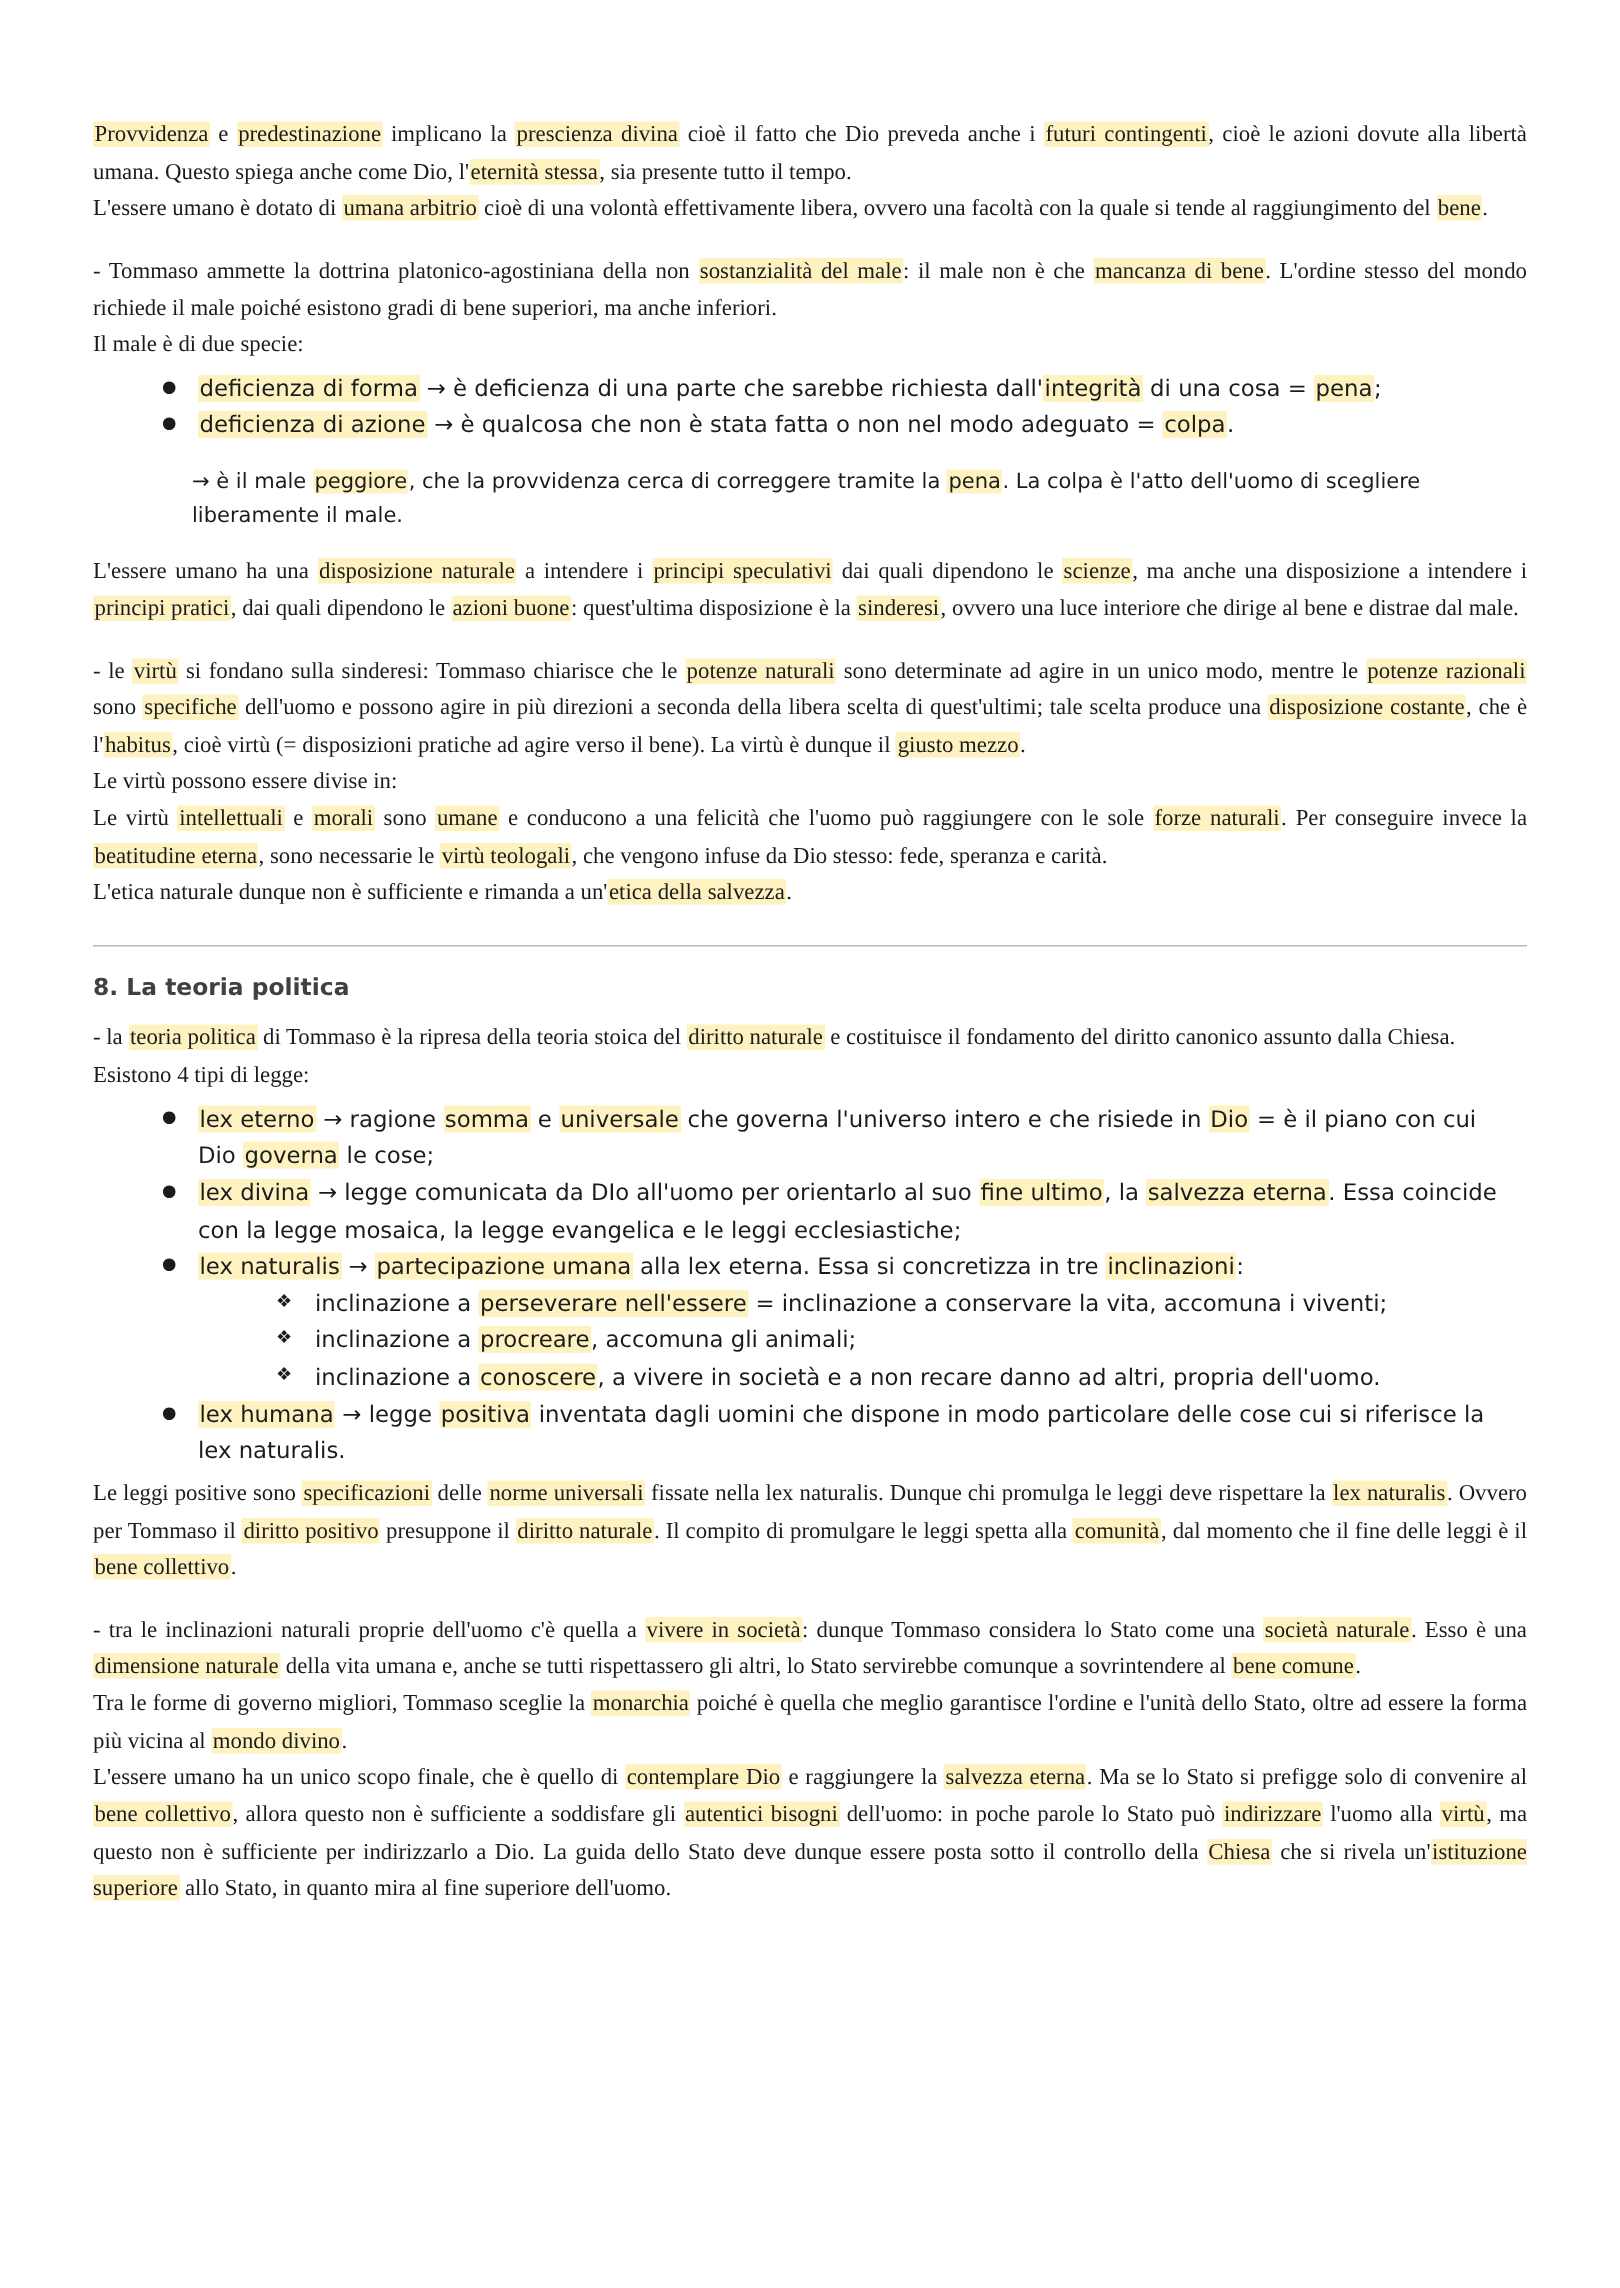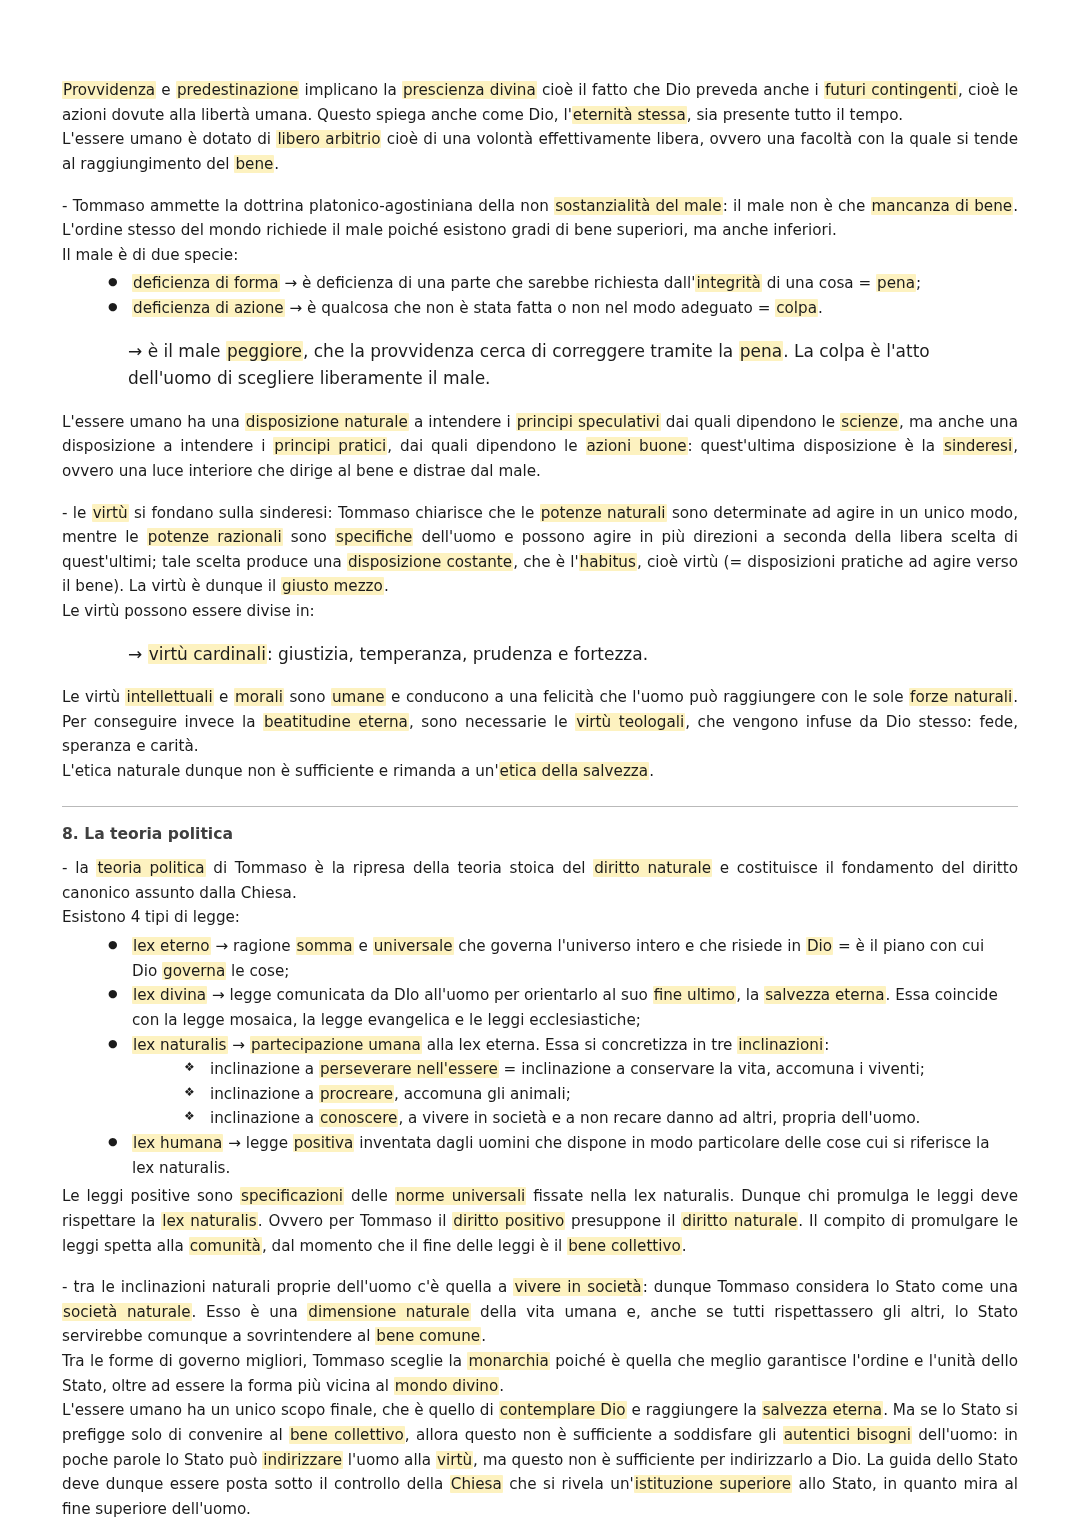--- a/index.html
+++ b/index.html
@@ -18,20 +18,21 @@
     min-height: 1525px;
     box-sizing: border-box;
     padding: 78px 62px 40px 62px;
     background: #ffffff;
   }
   .para {
     font-size: 15.2px;
     line-height: 1.62;
     text-align: justify;
     margin: 0 0 0 0;
+    font-family: Liberation Serif, serif;
   }
   .para + .para { margin-top: 0px; }
   .spacer { height: 17px; }
   .spacer-sm { height: 9px; }
   mark {
     background: #fdf2c0;
     color: inherit;
     padding: 0 1px;
     border-radius: 1px;
   }
@@ -72,21 +73,21 @@
   ul.sub > li::before {
     content: "\2756";
     position: absolute;
     left: 0;
     top: 0;
     font-size: 12px;
     line-height: 1.75;
     color: #1b1b1b;
   }
   .arrowline {
-    font-size: 17px;
+    font-size: 14px;
     line-height: 1.62;
     text-align: left;
     padding-left: 66px;
     text-indent: 0;
   }
   .section-head {
     margin: 22px 0 0 0;
     padding-top: 14px;
     border-top: 1px solid #b9b9b9;
     font-size: 15.6px;
@@ -97,21 +98,21 @@
 </head>
 <body>
 
 <div class="page">
 
   <p class="para">
     <mark>Provvidenza</mark><span> e </span><mark>predestinazione</mark><span> implicano la </span><mark>prescienza divina</mark><span> cioè il fatto che Dio preveda anche i </span><mark>futuri contingenti</mark><span>, cioè le azioni dovute alla libertà umana. Questo spiega anche come Dio, l'</span><mark>eternità stessa</mark><span>, sia presente tutto il tempo.</span>
   </p>
 
   <p class="para">
-    <span>L'essere umano è dotato di </span><mark>libero arbitrio</mark><span> cioè di una volontà effettivamente libera, ovvero una facoltà con la quale si tende al raggiungimento del </span><mark>bene</mark><span>.</span>
+    <span>L'essere umano è dotato di </span><mark>umana arbitrio</mark><span> cioè di una volontà effettivamente libera, ovvero una facoltà con la quale si tende al raggiungimento del </span><mark>bene</mark><span>.</span>
   </p>
 
   <div class="spacer"></div>
 
   <p class="para">
     <span>-  Tommaso  ammette  la  dottrina  platonico-agostiniana  della  non  </span><mark>sostanzialità  del  male</mark><span>: il male non è che </span><mark>mancanza di bene</mark><span>. L'ordine stesso del mondo richiede il male poiché esistono gradi di bene superiori, ma anche inferiori.</span>
   </p>
 
   <p class="para">
     <span>Il male è di due specie:</span>
@@ -138,23 +139,20 @@
 
   <p class="para">
     <span>- le </span><mark>virtù</mark><span> si fondano sulla sinderesi: Tommaso chiarisce che le </span><mark>potenze naturali</mark><span> sono determinate ad agire in un unico modo, mentre le </span><mark>potenze razionali</mark><span> sono </span><mark>specifiche</mark><span> dell'uomo e possono agire in più direzioni a seconda della libera scelta di quest'ultimi; tale scelta produce una </span><mark>disposizione costante</mark><span>, che è l'</span><mark>habitus</mark><span>, cioè virtù (= disposizioni pratiche ad agire verso il bene). La virtù è dunque il </span><mark>giusto mezzo</mark><span>.</span>
   </p>
 
   <p class="para">
     <span>Le virtù possono essere divise in:</span>
   </p>
 
 
-  <p class="arrowline">
-    <span>→ </span><mark>virtù cardinali</mark><span>: giustizia, temperanza, prudenza e fortezza.</span>
-  </p>
 
   <p class="para">
     <span>Le virtù </span><mark>intellettuali</mark><span> e </span><mark>morali</mark><span> sono </span><mark>umane</mark><span> e conducono a una felicità che l'uomo può raggiungere con le sole </span><mark>forze naturali</mark><span>. Per conseguire invece la </span><mark>beatitudine eterna</mark><span>, sono necessarie le </span><mark>virtù teologali</mark><span>, che vengono infuse da Dio stesso: fede, speranza e carità.</span>
   </p>
 
   <p class="para">
     <span>L'etica naturale dunque non è sufficiente e rimanda  a un'</span><mark>etica della salvezza</mark><span>.</span>
   </p>
 
   <h2 class="section-head">8. La teoria politica</h2>

